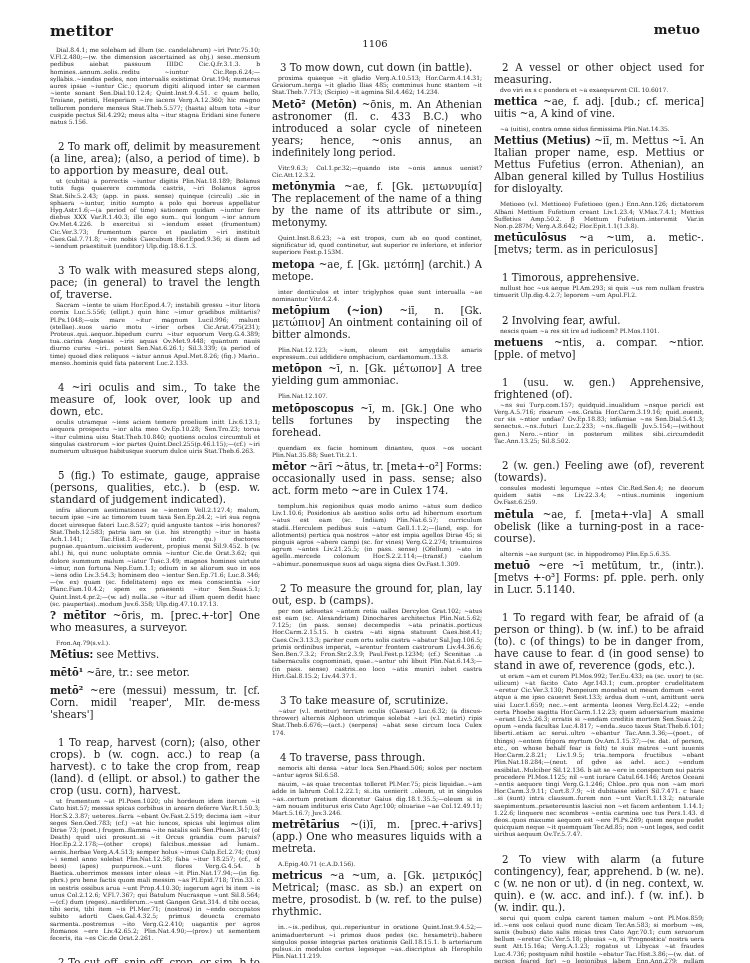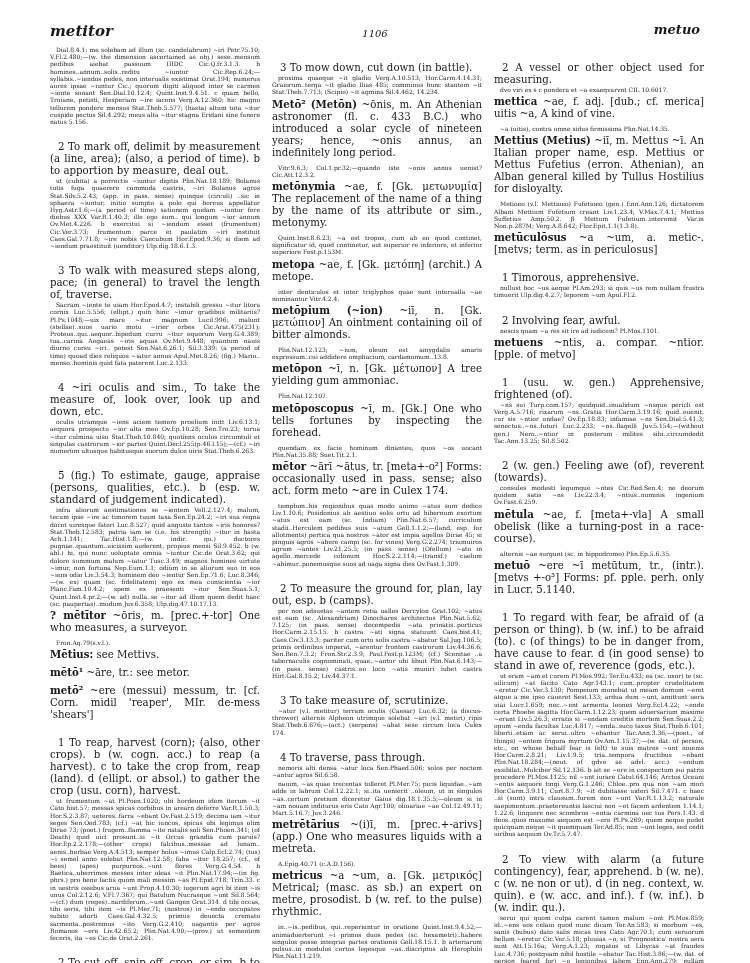--- a/index.html
+++ b/index.html
@@ -1,20 +1,20 @@
 <!DOCTYPE html>
 <html><head>
 <meta charset="utf-8">
 <style>
   html, body { margin:0; padding:0; background:#fff; }
   body { width:750px; height:963px; overflow:hidden; font-family:"DejaVu Serif","Liberation Serif",serif; color:#1a1a1a; }
   .page { position:relative; width:750px; height:963px; }
-  .header { position:absolute; top:22px; left:50px; right:50px; height:20px;font-style:italic; }
+  .header { position:absolute; top:22px; left:50px; right:50px; height:20px; }
   .hw-left { position:absolute; left:0; top:0; font-weight:bold; font-size:15px; }
-  .pno { position:absolute; left:0; right:0; text-align:center; top:6px; font-size:10px; }
+  .pno { position:absolute; left:0; right:0; text-align:center; top:16px; font-size:10px; }
   .hw-right { position:absolute; right:0; top:0; font-weight:bold; font-size:13px; }
   .cols { position:absolute; top:46px; left:50px; width:655px; display:flex; gap:12px; }
   .col { width:210px; overflow:hidden; }
   .entry { margin-bottom:5px; }
   .lemma { font-size:10.2px; line-height:12px; text-align:justify; }
   .lemma b { font-weight:bold; }
   .sense { font-size:10.2px; line-height:12px; text-indent:8px; text-align:justify; margin-top:16px; }
   .cit { font-size:6px; line-height:7.2px; text-align:justify; text-indent:6px; color:#222; margin-bottom:2px; }
 </style>
 </head>

